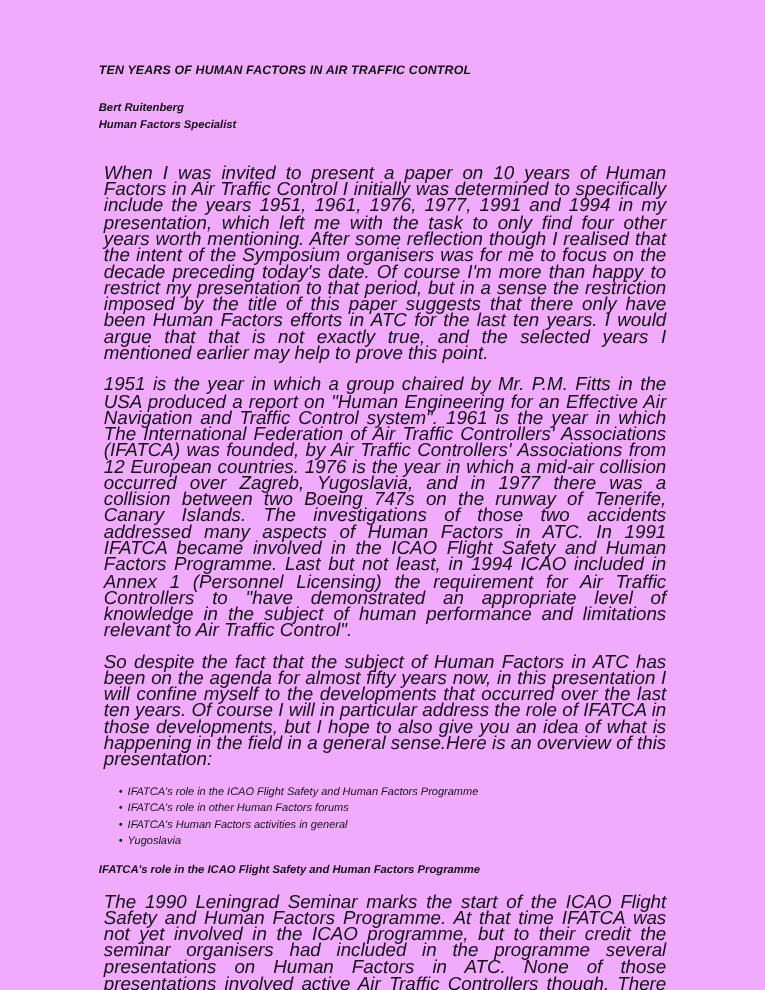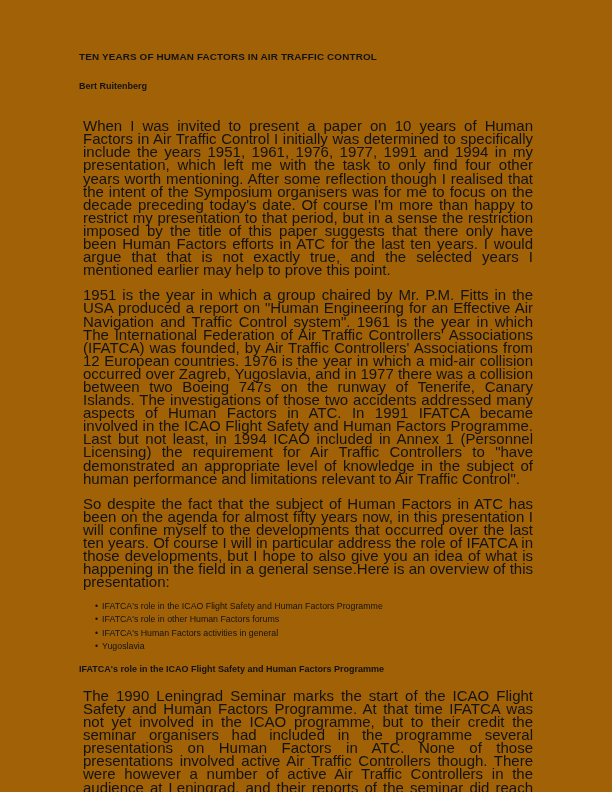--- a/index.html
+++ b/index.html
@@ -5,25 +5,26 @@
   html, body {
     margin: 0;
     padding: 0;
     background: #ffffff;
   }
   .page {
     position: relative;
     width: 612px;
     height: 792px;
     box-sizing: border-box;
-    background: #a16207;
+    background: #f0abfc;
     color: #121212;
     padding: 50px 79px 0 79px;
     font-family: "Liberation Sans", sans-serif;
     overflow: hidden;
+    font-style: italic;
   }
   .doc-title {
     font-size: 9.9px;
     font-weight: bold;
     line-height: 13.1px;
     letter-spacing: 0.15px;
     margin: 0 0 17px 0;
   }
   .author-block {
     font-size: 9px;
@@ -57,20 +58,21 @@
 </style>
 </head>
 <body>
 
 <div class="page">
 
   <h1 class="doc-title">TEN YEARS OF HUMAN FACTORS IN AIR TRAFFIC CONTROL</h1>
 
   <div class="author-block">
     <div>Bert Ruitenberg</div>
+    <div>Human Factors Specialist</div>
   </div>
 
   <p class="para">When I was invited to present a paper on 10 years of Human Factors in Air Traffic Control I initially was determined to specifically include the years 1951, 1961, 1976, 1977, 1991 and 1994 in my presentation, which left me with the task to only find four other years worth mentioning. After some reflection though I realised that the intent of the Symposium organisers was for me to focus on the decade preceding today's date. Of course I'm more than happy to restrict my presentation to that period, but in a sense the restriction imposed by the title of this paper suggests that there only have been Human Factors efforts in ATC for the last ten years. I would argue that that is not exactly true, and the selected years I mentioned earlier may help to prove this point.</p>
 
   <p class="para">1951 is the year in which a group chaired by Mr. P.M. Fitts in the USA produced a report on "Human Engineering for an Effective Air Navigation and Traffic Control system". 1961 is the year in which The International Federation of Air Traffic Controllers' Associations (IFATCA) was founded, by Air Traffic Controllers' Associations from 12 European countries. 1976 is the year in which a mid-air collision occurred over Zagreb, Yugoslavia, and in 1977 there was a collision between two Boeing 747s on the runway of Tenerife, Canary Islands. The investigations of those two accidents addressed many aspects of Human Factors in ATC. In 1991 IFATCA became involved in the ICAO Flight Safety and Human Factors Programme. Last but not least, in 1994 ICAO included in Annex 1 (Personnel Licensing) the requirement for Air Traffic Controllers to "have demonstrated an appropriate level of knowledge in the subject of human performance and limitations relevant to Air Traffic Control".</p>
 
   <p class="para">So despite the fact that the subject of Human Factors in ATC has been on the agenda for almost fifty years now, in this presentation I will confine myself to the developments that occurred over the last ten years. Of course I will in particular address the role of IFATCA in those developments, but I hope to also give you an idea of what is happening in the field in a general sense.Here is an overview of this presentation:</p>
 
   <ul class="overview-list">
     <li>

